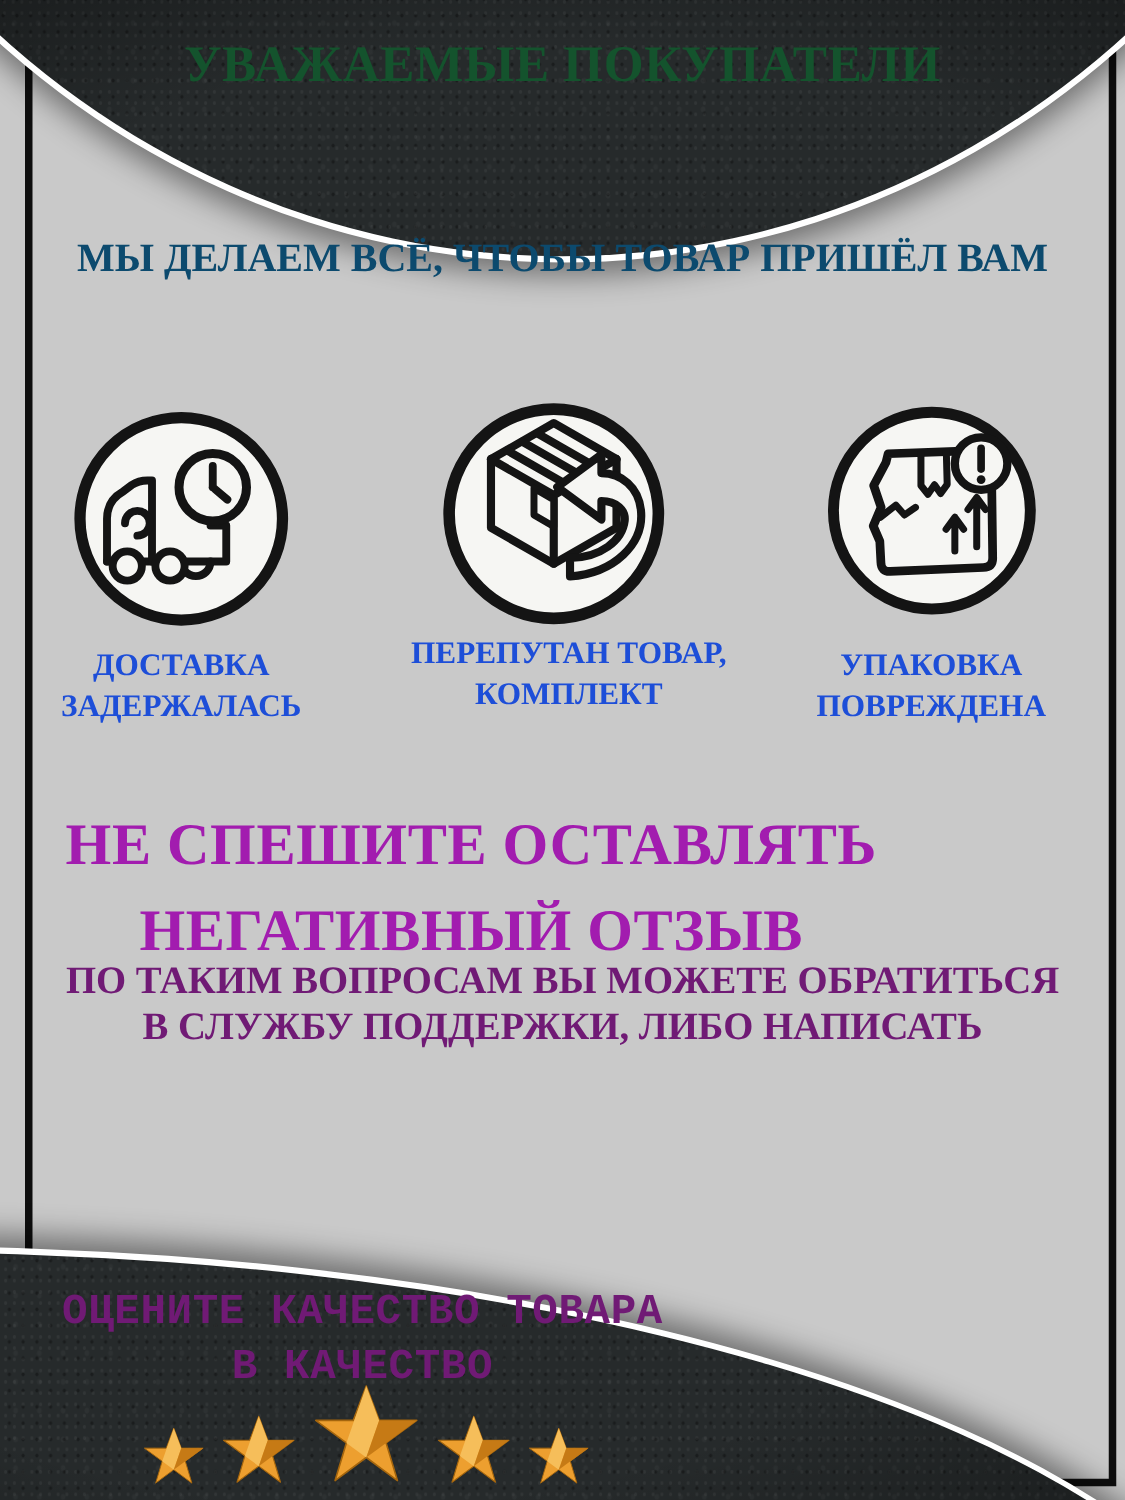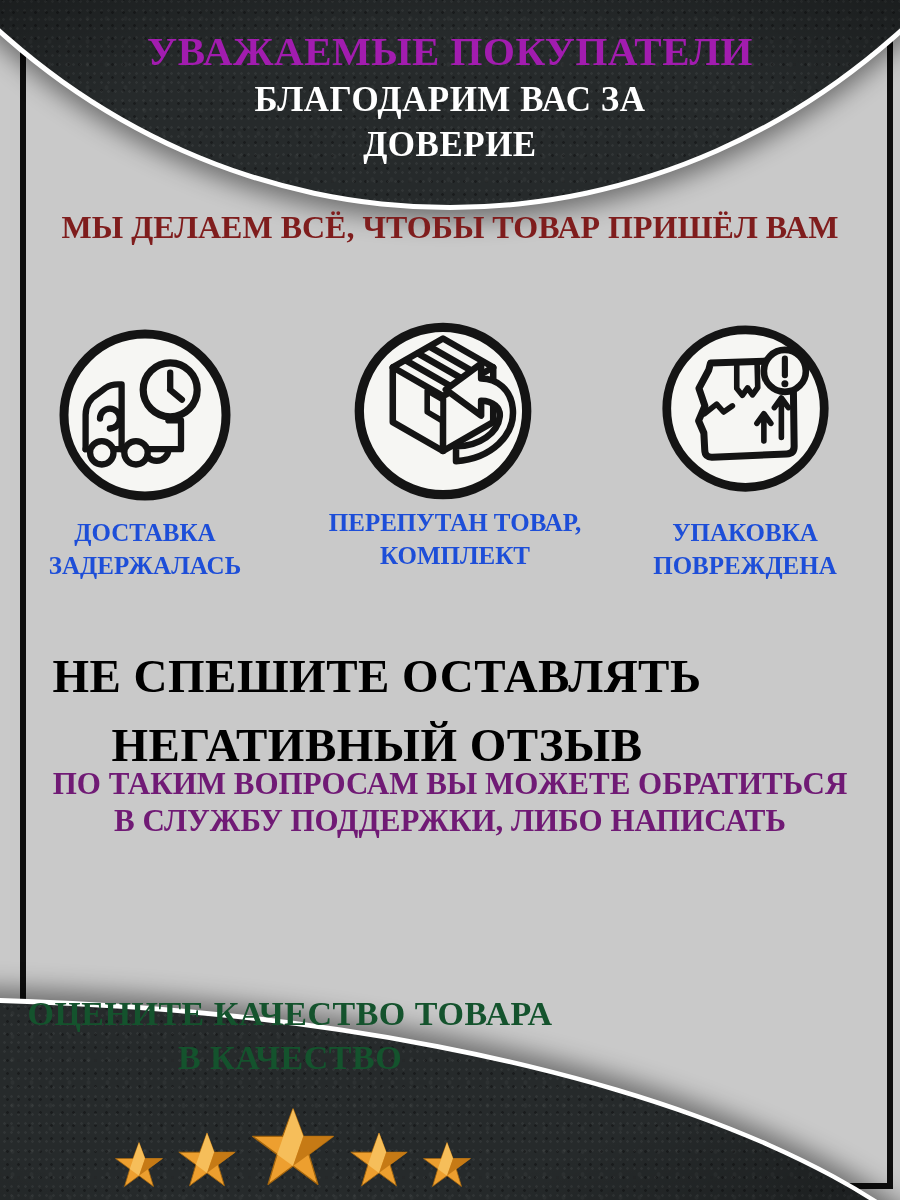--- a/index.html
+++ b/index.html
@@ -19,48 +19,44 @@
         border-radius:50%;border:5px solid #ffffff;box-sizing:border-box;
         box-shadow:0 10px 24px rgba(0,0,0,.45);overflow:hidden;z-index:2;}
   .hero::after{content:'';position:absolute;left:245px;top:1271px;width:900px;height:225px;
         background:radial-gradient(115% 190% at 50% 100%, rgba(0,0,0,0) 42%, rgba(0,0,0,.62) 94%);}
   .foot{position:absolute;left:-1180px;top:997px;width:2200px;height:800px;
         border-radius:50%;border:5px solid #ffffff;box-sizing:border-box;
         box-shadow:0 -10px 24px rgba(0,0,0,.45);overflow:hidden;z-index:2;}
   .foot::after{content:'';position:absolute;left:1175px;top:0;width:900px;height:215px;
         background:radial-gradient(120% 230% at 32% 0%, rgba(0,0,0,0) 40%, rgba(0,0,0,.55) 96%);}
   .abs{position:absolute;z-index:3;text-align:center;}
-  .hero-title{left:0;top:27px;width:900px;font-size:41px;letter-spacing:.5px;color:#a21caf;}
+  .hero-title{left:0;top:27px;width:900px;font-size:41px;letter-spacing:.5px;color:#14532d;}
   .hero-sub{left:0;top:77px;width:900px;font-size:35px;line-height:45px;color:#ffffff;letter-spacing:.5px;}
-  .intro{left:0;top:205px;width:900px;font-size:32px;line-height:45px;color:#7f1d1d;}
+  .intro{left:0;top:184px;width:900px;font-size:32px;line-height:45px;color:#0c4a6e;}
   .iconsvg{position:absolute;z-index:3;}
   .icap{font-size:25px;line-height:33px;color:#1d4ed8;}
   .icap1{left:15px;top:516px;width:260px;}
   .icap2{left:300px;top:506px;width:310px;}
   .icap3{left:612px;top:516px;width:266px;}
-  .headline{left:0;top:642px;width:754px;font-size:47px;line-height:69px;color:#000000;letter-spacing:.5px;}
+  .headline{left:0;top:642px;width:754px;font-size:47px;line-height:69px;color:#a21caf;letter-spacing:.5px;}
   .support{left:0;top:765px;width:900px;font-size:31px;line-height:37px;color:#701a75;}
-  .foot-caption{left:0;top:992px;width:580px;font-size:34px;line-height:44px;color:#14532d;letter-spacing:.5px;}
+  .foot-caption{left:0;top:1028px;width:580px;font-size:34px;line-height:44px;color:#701a75;letter-spacing:.5px;font-family:Liberation Mono, monospace;}
   .stars{left:0;top:1106px;width:586px;display:flex;justify-content:center;
          align-items:flex-end;gap:13px;}
   .line{display:block;}
 </style>
 </head>
 <body>
 
 <div class="page">
 
   <div class="frame"></div>
 
   <div class="hero tex"></div>
   <div class="abs hero-title">УВАЖАЕМЫЕ ПОКУПАТЕЛИ</div>
-  <div class="abs hero-sub">
-    <span class="line">БЛАГОДАРИМ ВАС ЗА</span>
-    <span class="line">ДОВЕРИЕ</span>
-  </div>
 
   <div class="abs intro">
     <span class="line">МЫ ДЕЛАЕМ ВСЁ, ЧТОБЫ ТОВАР ПРИШЁЛ ВАМ</span>
   </div>
 
   <svg class="iconsvg" style="left:55px;top:325px" width="180" height="180" viewBox="0 0 100 100">
     <circle cx="50" cy="50" r="45" fill="#f6f6f3" stroke="#141414" stroke-width="5"></circle>
     <g fill="none" stroke="#141414" stroke-width="3.5" stroke-linecap="round" stroke-linejoin="round">
       <path d="M17 69 H70 M70 69 V53 H63"></path>
       <path d="M50 69 a6.5 6.5 0 0 0 13 0"></path>

